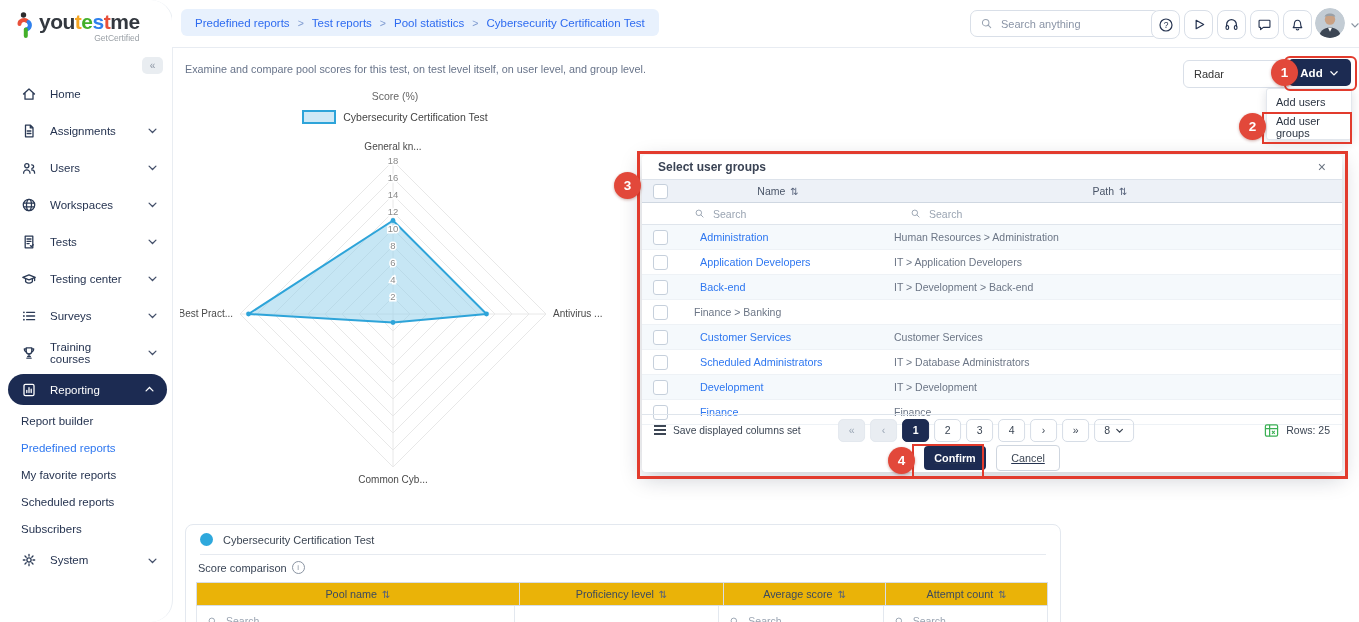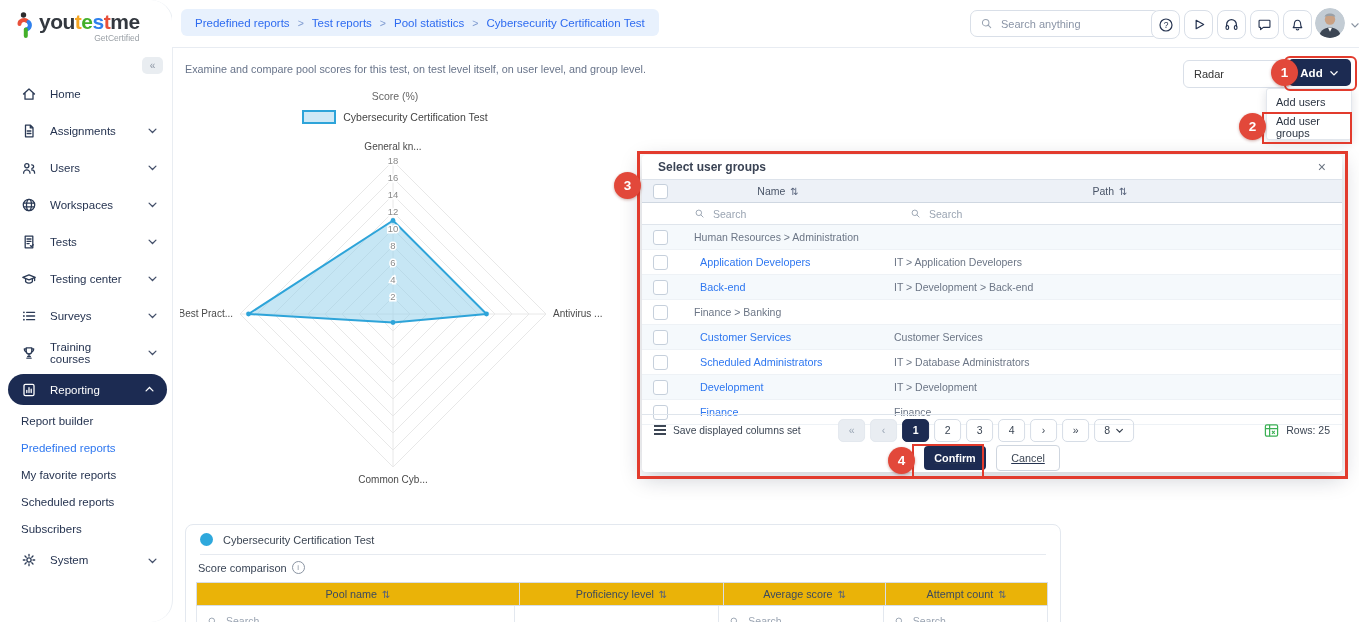--- a/index.html
+++ b/index.html
@@ -461,20 +461,21 @@
               </svg>
             </span>
           <input placeholder="Search" style="">
         </div>
       </div>
       <div id="modal-rows">
           <div class="mrow mdata">
      <div class="mcell-cb">
               <span class="cb"></span>
             </div>
+     <div class="mcell-name">Administration</div>
      <div class="mcell-path">Human Resources &gt; Administration</div>
    </div>
           <div class="mrow mdata">
      <div class="mcell-cb">
               <span class="cb"></span>
             </div>
      <div class="mcell-name">Application Developers</div>
      <div class="mcell-path">IT &gt; Application Developers</div>
    </div>
           <div class="mrow mdata">

